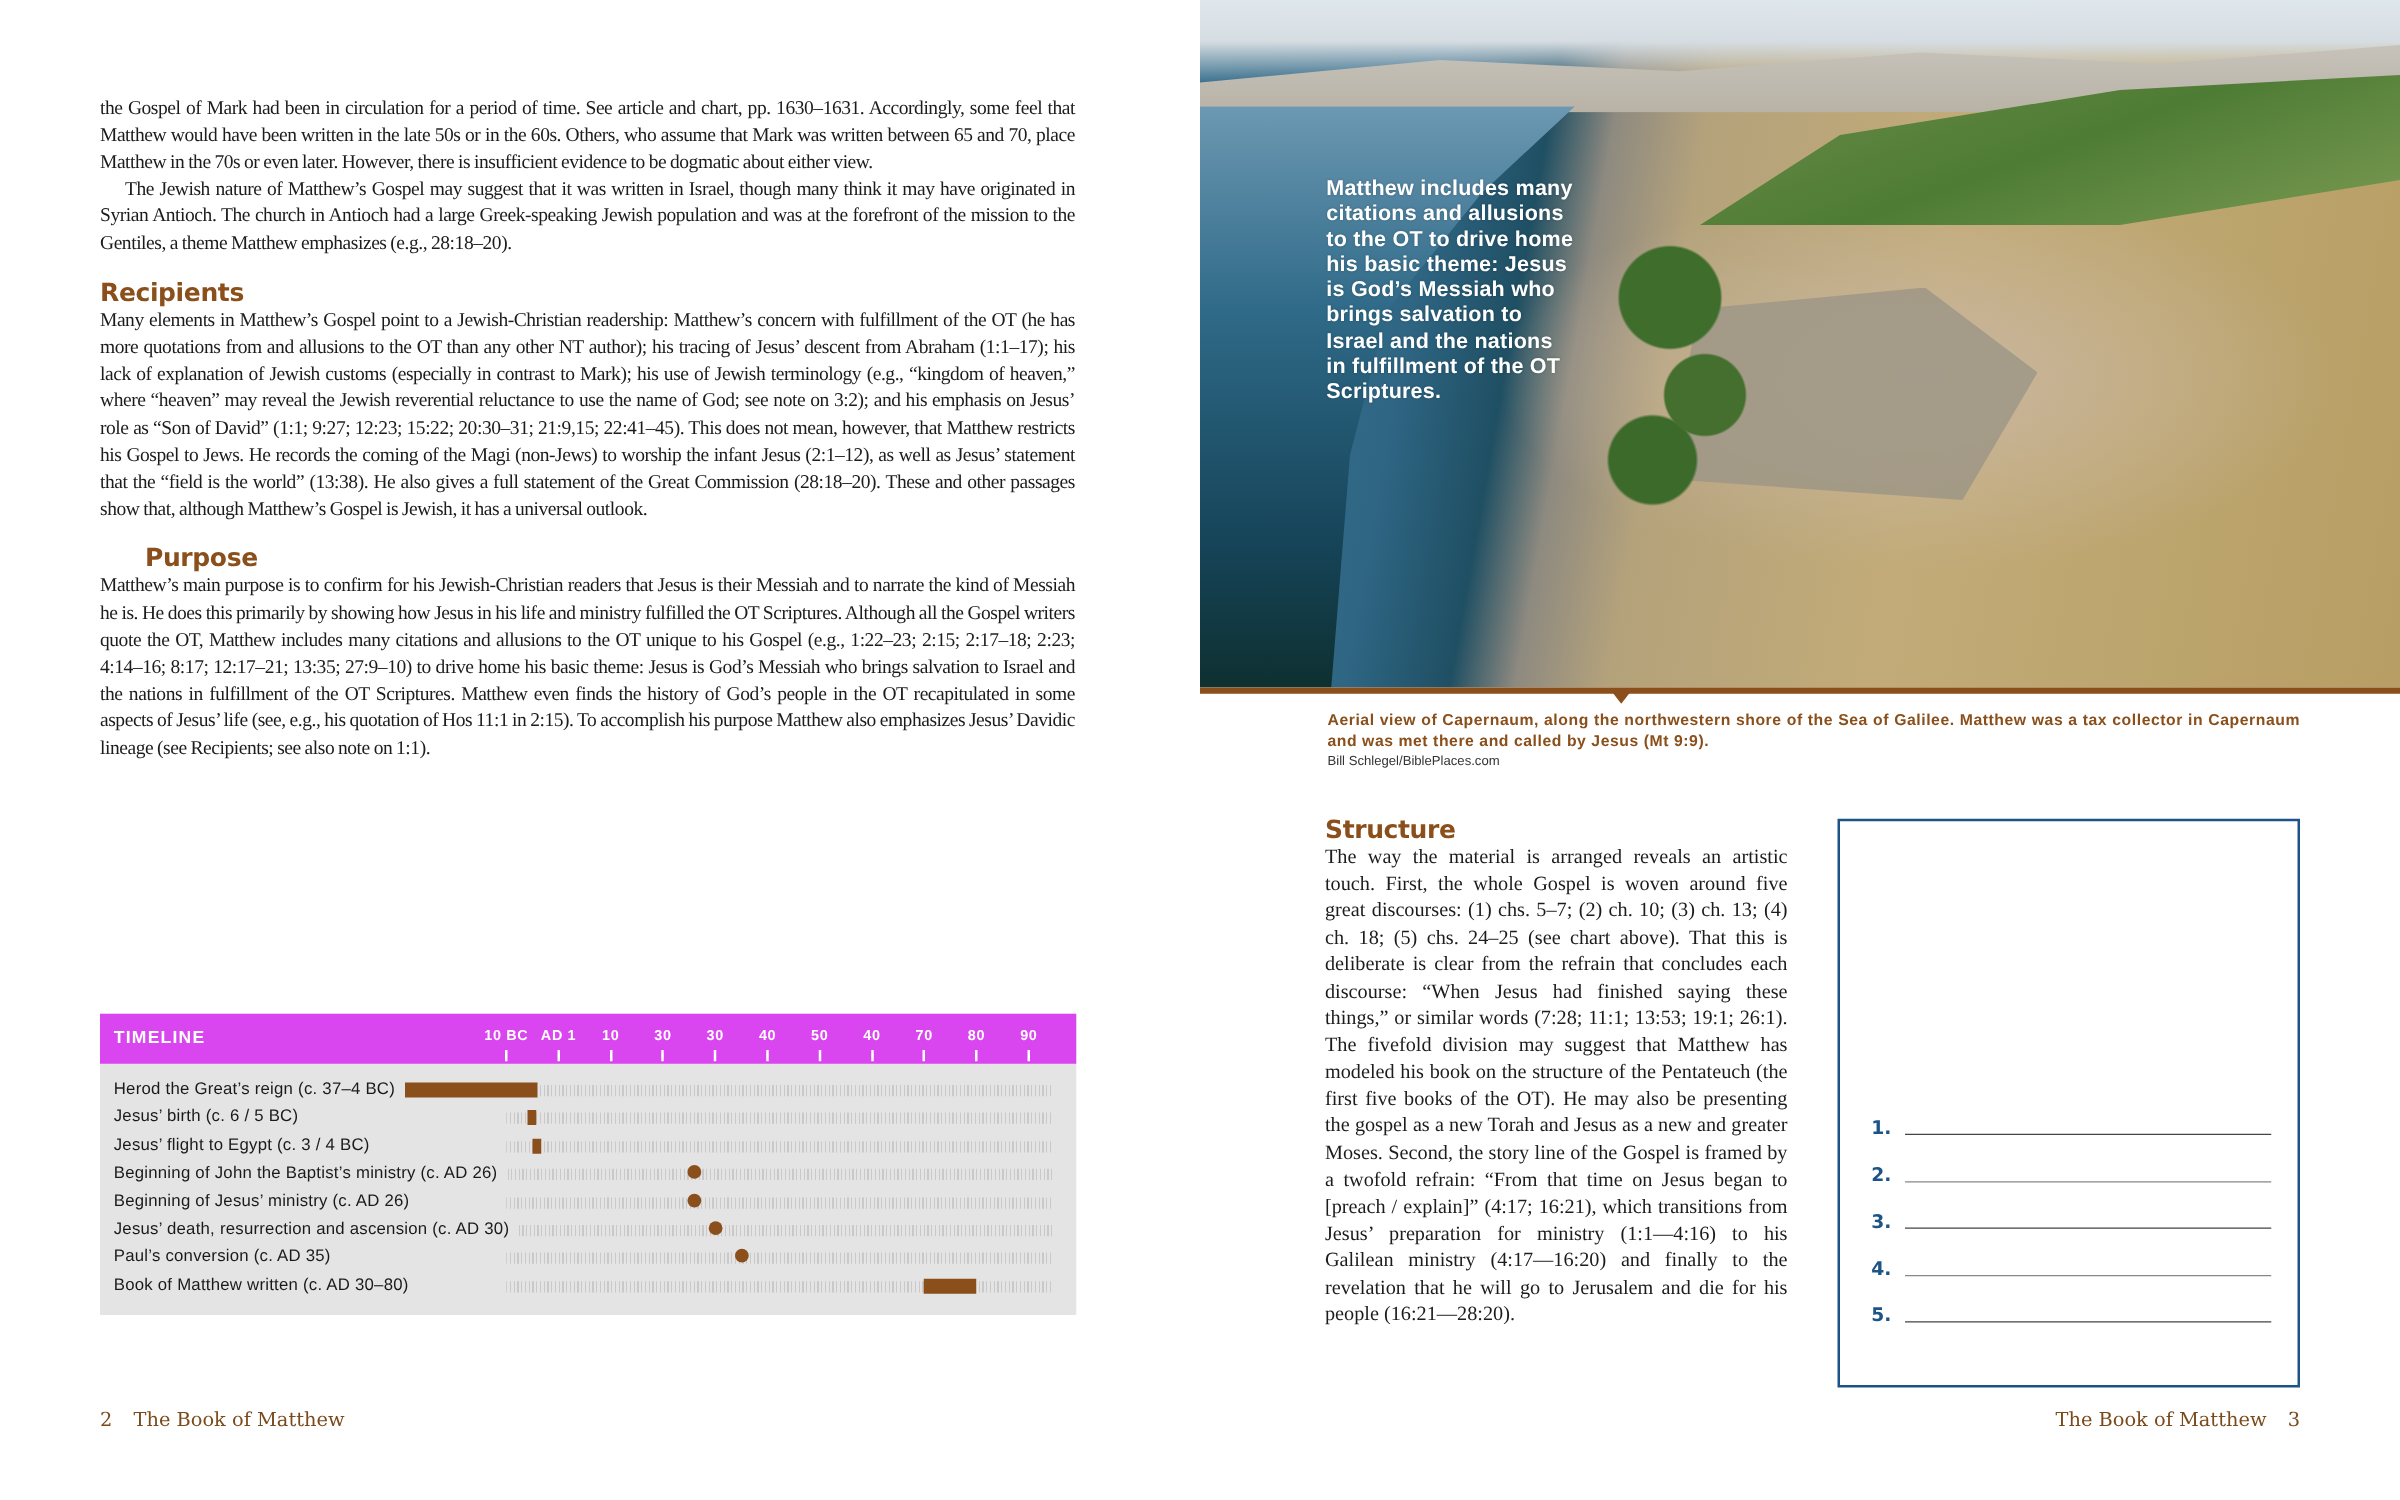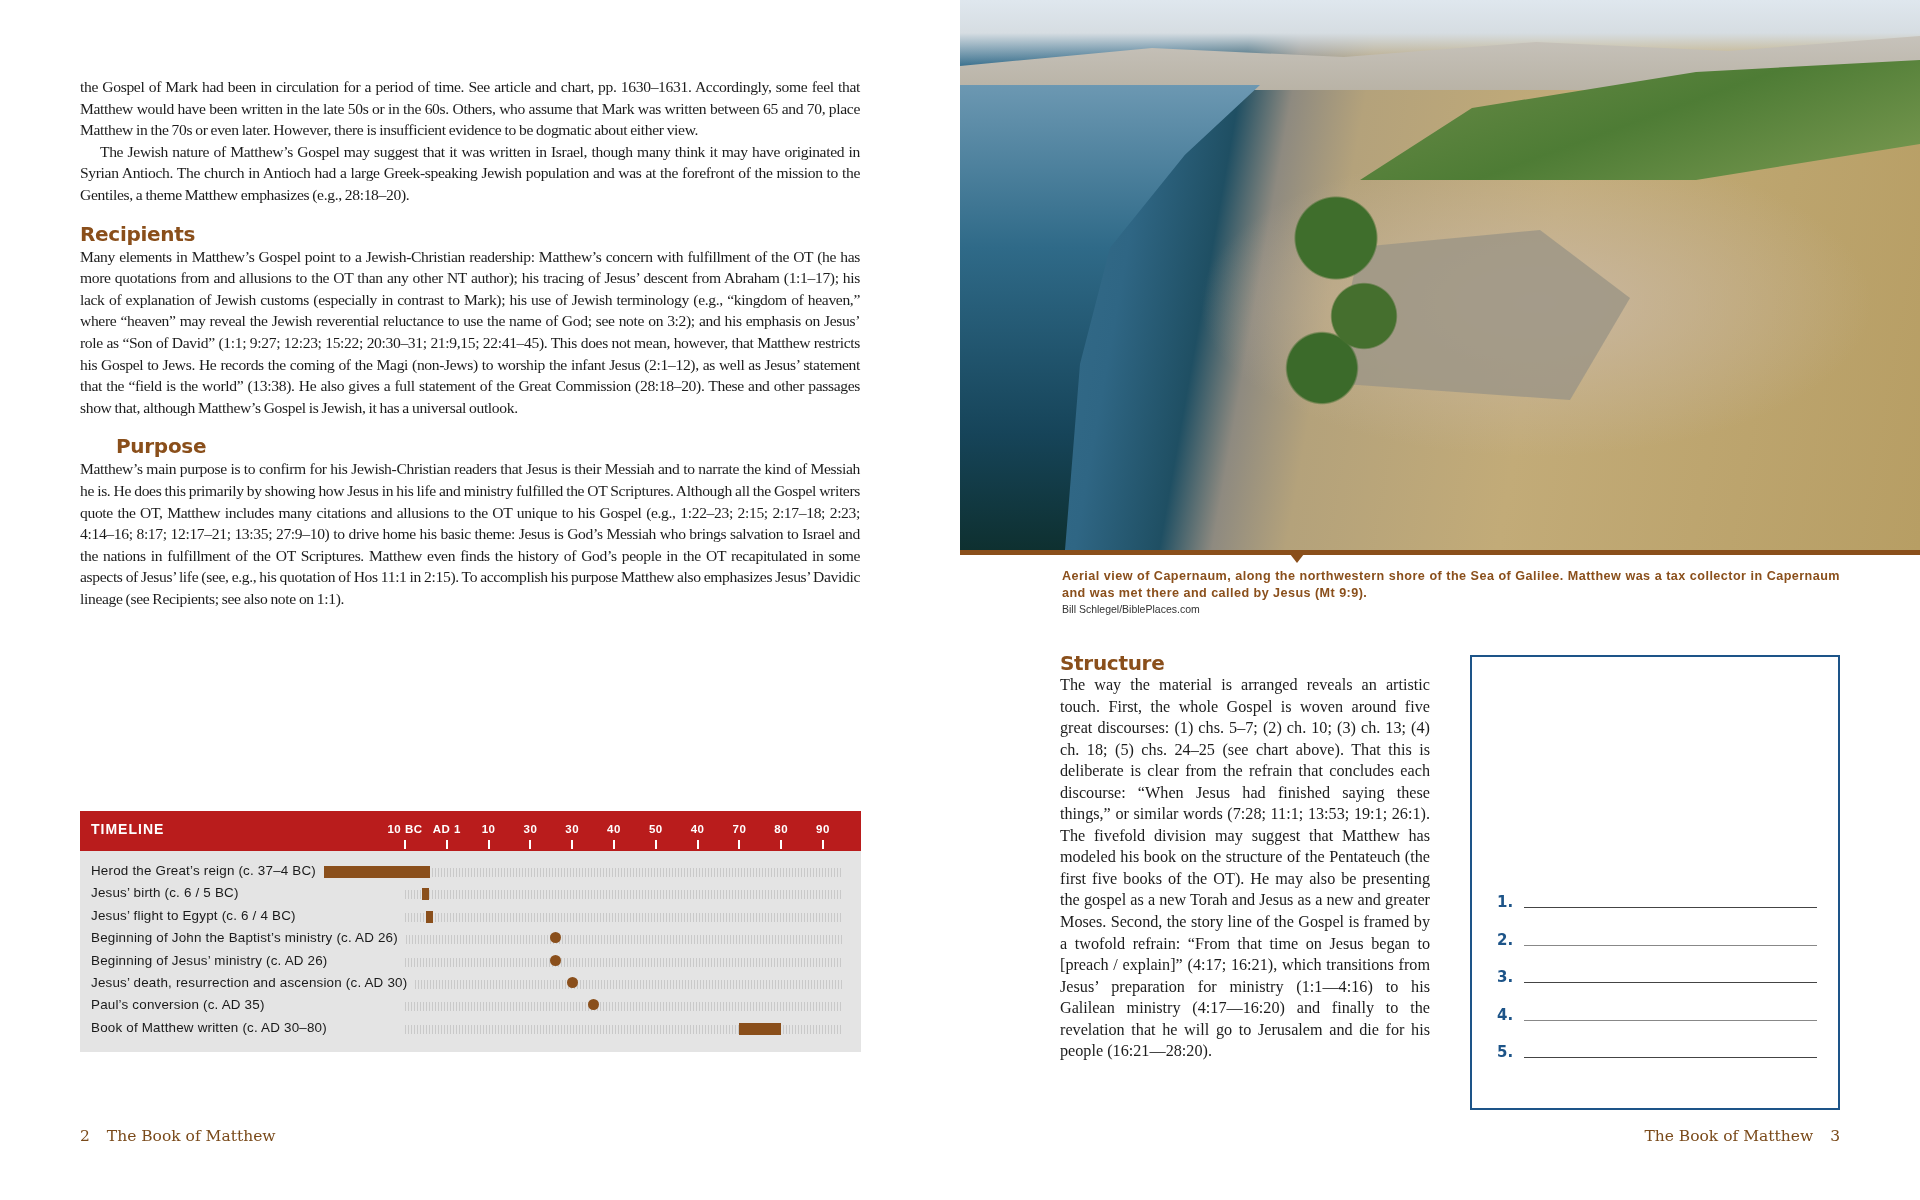--- a/index.html
+++ b/index.html
@@ -9,21 +9,21 @@
   .body-text { font-family:"DejaVu Sans", sans-serif; font-size:15.6px; line-height:21.6px; color:#1c1c1c;
                text-align:justify; letter-spacing:-0.35px; word-spacing:-0.5px; }
   .body-text p { margin:0;font-family:Liberation Serif, serif; }
   .body-text p.indent { text-indent:20px; }
   .heading { font-family:"DejaVu Sans", sans-serif; font-weight:bold; color:#8a4f1b; font-size:20px;
              line-height:24px; letter-spacing:-0.3px; }
   
   #left-col { left:80px; top:76px; width:780px; }
   
   #timeline { left:80px; top:811px; width:781px; height:241px; background:#e4e4e4; }
-  #tl-header { position:absolute; left:0; top:0; width:781px; height:40px; background:#b91c1c; }
+  #tl-header { position:absolute; left:0; top:0; width:781px; height:40px; background:#d946ef; }
   #tl-title { position:absolute; left:11px; top:10px; color:#fff; font-weight:bold; font-size:14px; letter-spacing:1px; }
   .tick-label { position:absolute; top:12px; color:#fff; font-weight:bold; font-size:11.5px; transform:translateX(-50%); white-space:nowrap; letter-spacing:0.5px; }
   .tick-mark { position:absolute; top:29px; width:2px; height:9px; background:#fff; }
   .tl-row { position:absolute; left:0; width:781px; height:22px; }
   .tl-label { position:absolute; left:11px; top:2px; font-size:13.4px; color:#1a1a1a; white-space:nowrap; letter-spacing:0.2px; }
   .tl-track { position:absolute; top:7px; height:9px;
               background:repeating-linear-gradient(90deg, #c9c9c9 0 1px, transparent 1px 3px); }
   .tl-bar { position:absolute; top:5px; height:12px; background:#8a4f1b; }
   .tl-dot { position:absolute; top:4px; width:11px; height:11px; margin-left:-5.5px; border-radius:50%; background:#8a4f1b; }
   
@@ -116,21 +116,21 @@
         <div class="tl-label">Herod the Great’s reign (c. 37–4 BC)</div>
         <div class="tl-track" style="left: 325px; width: 438px;"></div>
         <div class="tl-bar" style="left: 244.031px; width: 106.049px;"></div>
       </div>
       <div class="tl-row" style="top: 72.4px;">
         <div class="tl-label">Jesus’ birth (c. 6 / 5 BC)</div>
         <div class="tl-track" style="left: 325px; width: 438px;"></div>
         <div class="tl-bar" style="left: 341.72px; width: 7px;"></div>
       </div>
       <div class="tl-row" style="top: 94.8px;">
-        <div class="tl-label">Jesus’ flight to Egypt (c. 6 / 4 BC)</div>
+        <div class="tl-label">Jesus’ flight to Egypt (c. 3 / 4 BC)</div>
         <div class="tl-track" style="left: 325px; width: 438px;"></div>
         <div class="tl-bar" style="left: 345.9px; width: 7px;"></div>
       </div>
       <div class="tl-row" style="top: 117.2px;">
         <div class="tl-label">Beginning of John the Baptist’s ministry (c. AD 26)</div>
         <div class="tl-track" style="left: 325.938px; width: 437.062px;"></div>
         <div class="tl-dot" style="left: 475.48px;"></div>
       </div>
       <div class="tl-row" style="top: 139.6px;">
         <div class="tl-label">Beginning of Jesus’ ministry (c. AD 26)</div>
@@ -159,20 +159,21 @@
   <span>2</span>
   <span style="margin-left:12px;">The Book of Matthew</span>
 </div>
 
 <div id="photo" class="abs">
   <div class="hills"></div>
   <div class="fields"></div>
   <div class="lake"></div>
   <div class="site"></div>
   <div class="trees"></div>
+  <div id="photo-quote">Matthew includes many citations and allusions to the OT to drive home his basic theme: Jesus is God’s Messiah who brings salvation to Israel and the nations in fulfillment of the OT Scriptures.</div>
 </div>
 <div id="photo-band" class="abs"></div>
 <div id="photo-pointer" class="abs"></div>
 <div id="caption" class="abs">Aerial view of Capernaum, along the northwestern shore of the Sea of Galilee. Matthew was a tax collector in Capernaum and was met there and called by Jesus (Mt 9:9).</div>
 <div id="credit" class="abs">Bill Schlegel/BiblePlaces.com</div>
 
 <div id="structure" class="abs">
   <div class="heading">Structure</div>
   <div class="body-text">
       <p>The way the material is arranged reveals an artistic touch. First, the whole Gospel is woven around five great discourses: (1) chs. 5–7; (2) ch. 10; (3) ch. 13; (4) ch. 18; (5) chs. 24–25 (see chart above). That this is deliberate is clear from the refrain that concludes each discourse: “When Jesus had finished saying these things,” or similar words (7:28; 11:1; 13:53; 19:1; 26:1). The fivefold division may suggest that Matthew has modeled his book on the structure of the Pentateuch (the first five books of the OT). He may also be presenting the gospel as a new Torah and Jesus as a new and greater Moses. Second, the story line of the Gospel is framed by a twofold refrain: “From that time on Jesus began to [preach / explain]” (4:17; 16:21), which transitions from Jesus’ preparation for ministry (1:1—4:16) to his Galilean ministry (4:17—16:20) and finally to the revelation that he will go to Jerusalem and die for his people (16:21—28:20).</p>

